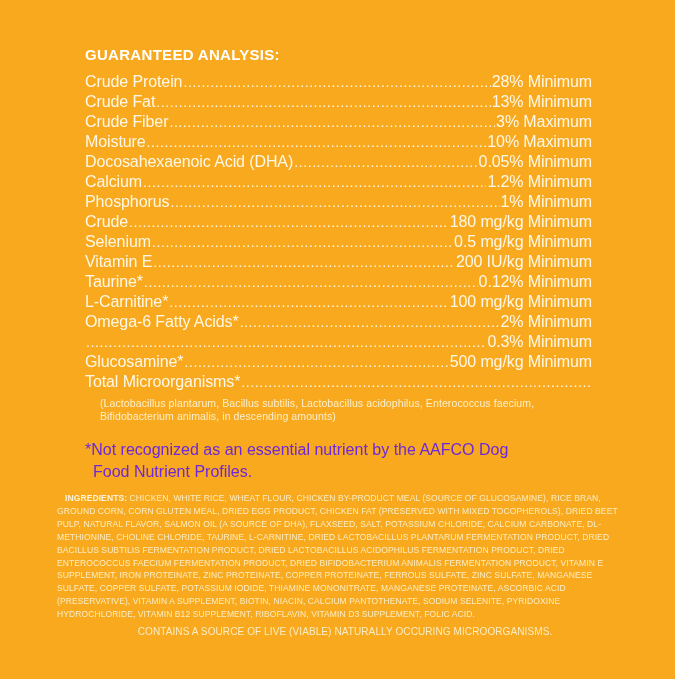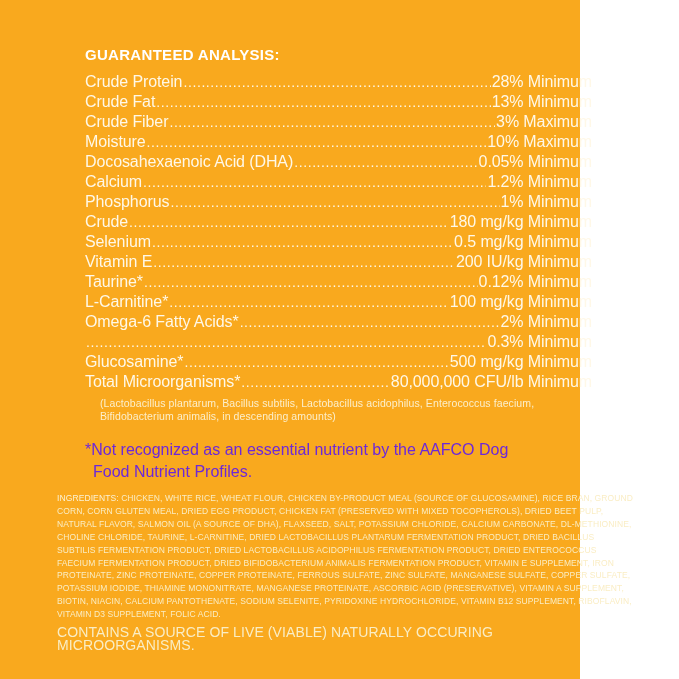--- a/index.html
+++ b/index.html
@@ -3,21 +3,21 @@
 <meta charset="utf-8">
 <style>
   html, body { margin: 0; padding: 0; }
   body {
     width: 679px; height: 679px;
     font-family: "Liberation Sans", sans-serif;
     overflow: hidden;
   }
   .page {
     position: relative;
-    width: 580px; height: 679px;
+    width: 675px; height: 679px;
     background: #F9A91E;
   }
   
   .ga {
     position: absolute;
     left: 85px; top: 46px;
     width: 507px;
     color: #FFF8E7;
   }
   .ga h1 {
@@ -68,32 +68,34 @@
     position: absolute;
     left: 57px; top: 492px;
     width: 576px;
     margin: 0;
     font-size: 8.5px;
     line-height: 12.9px;
     letter-spacing: 0.1px;
     color: #FAEDC4;
   }
   .ingredients .ing-head {
-    font-weight: normal;
+    font-weight: bold;
     color: #FCF2D4;
+    margin-left: 8px;
   }
   .contains {
     position: absolute;
     left: 57px; top: 626px;
     width: 576px;
     margin: 0;
-    font-size: 14px;
+    font-size: 10px;
     line-height: 12.9px;
     letter-spacing: 0.1px;
     color: #FAEDC4;
+    text-align: center;
   }
 </style>
 </head>
 <body>
 
 <div class="page">
 
   <section class="ga">
     <h1>GUARANTEED ANALYSIS:</h1>
 
@@ -168,21 +170,20 @@
           <span class="val">0.3% Minimum</span>
         </div>
         <div class="row">
           <span class="lbl">Glucosamine*</span>
           <span class="dots">................................................................................................................................................................................................................................................</span>
           <span class="val">500 mg/kg Minimum</span>
         </div>
         <div class="row">
           <span class="lbl">Total Microorganisms*</span>
           <span class="dots">................................................................................................................................................................................................................................................</span>
-          <span class="val">80,000,000 CFU/lb Minimum</span>
         </div>
       </div>
 
     <p class="subnote">(Lactobacillus plantarum, Bacillus subtilis, Lactobacillus acidophilus, Enterococcus faecium, Bifidobacterium animalis, in descending amounts)</p>
 
     <p class="footnote">*Not recognized as an essential nutrient by the AAFCO Dog Food Nutrient Profiles.</p>
   </section>
 
   <p class="ingredients"><span class="ing-head">INGREDIENTS:</span> <span>CHICKEN, WHITE RICE, WHEAT FLOUR, CHICKEN BY-PRODUCT MEAL (SOURCE OF GLUCOSAMINE), RICE BRAN, GROUND CORN, CORN GLUTEN MEAL, DRIED EGG PRODUCT, CHICKEN FAT (PRESERVED WITH MIXED TOCOPHEROLS), DRIED BEET PULP, NATURAL FLAVOR, SALMON OIL (A SOURCE OF DHA), FLAXSEED, SALT, POTASSIUM CHLORIDE, CALCIUM CARBONATE, DL-METHIONINE, CHOLINE CHLORIDE, TAURINE, L-CARNITINE, DRIED LACTOBACILLUS PLANTARUM FERMENTATION PRODUCT, DRIED BACILLUS SUBTILIS FERMENTATION PRODUCT, DRIED LACTOBACILLUS ACIDOPHILUS FERMENTATION PRODUCT, DRIED ENTEROCOCCUS FAECIUM FERMENTATION PRODUCT, DRIED BIFIDOBACTERIUM ANIMALIS FERMENTATION PRODUCT, VITAMIN E SUPPLEMENT, IRON PROTEINATE, ZINC PROTEINATE, COPPER PROTEINATE, FERROUS SULFATE, ZINC SULFATE, MANGANESE SULFATE, COPPER SULFATE, POTASSIUM IODIDE, THIAMINE MONONITRATE, MANGANESE PROTEINATE, ASCORBIC ACID (PRESERVATIVE), VITAMIN A SUPPLEMENT, BIOTIN, NIACIN, CALCIUM PANTOTHENATE, SODIUM SELENITE, PYRIDOXINE HYDROCHLORIDE, VITAMIN B12 SUPPLEMENT, RIBOFLAVIN, VITAMIN D3 SUPPLEMENT, FOLIC ACID.</span></p>
 

